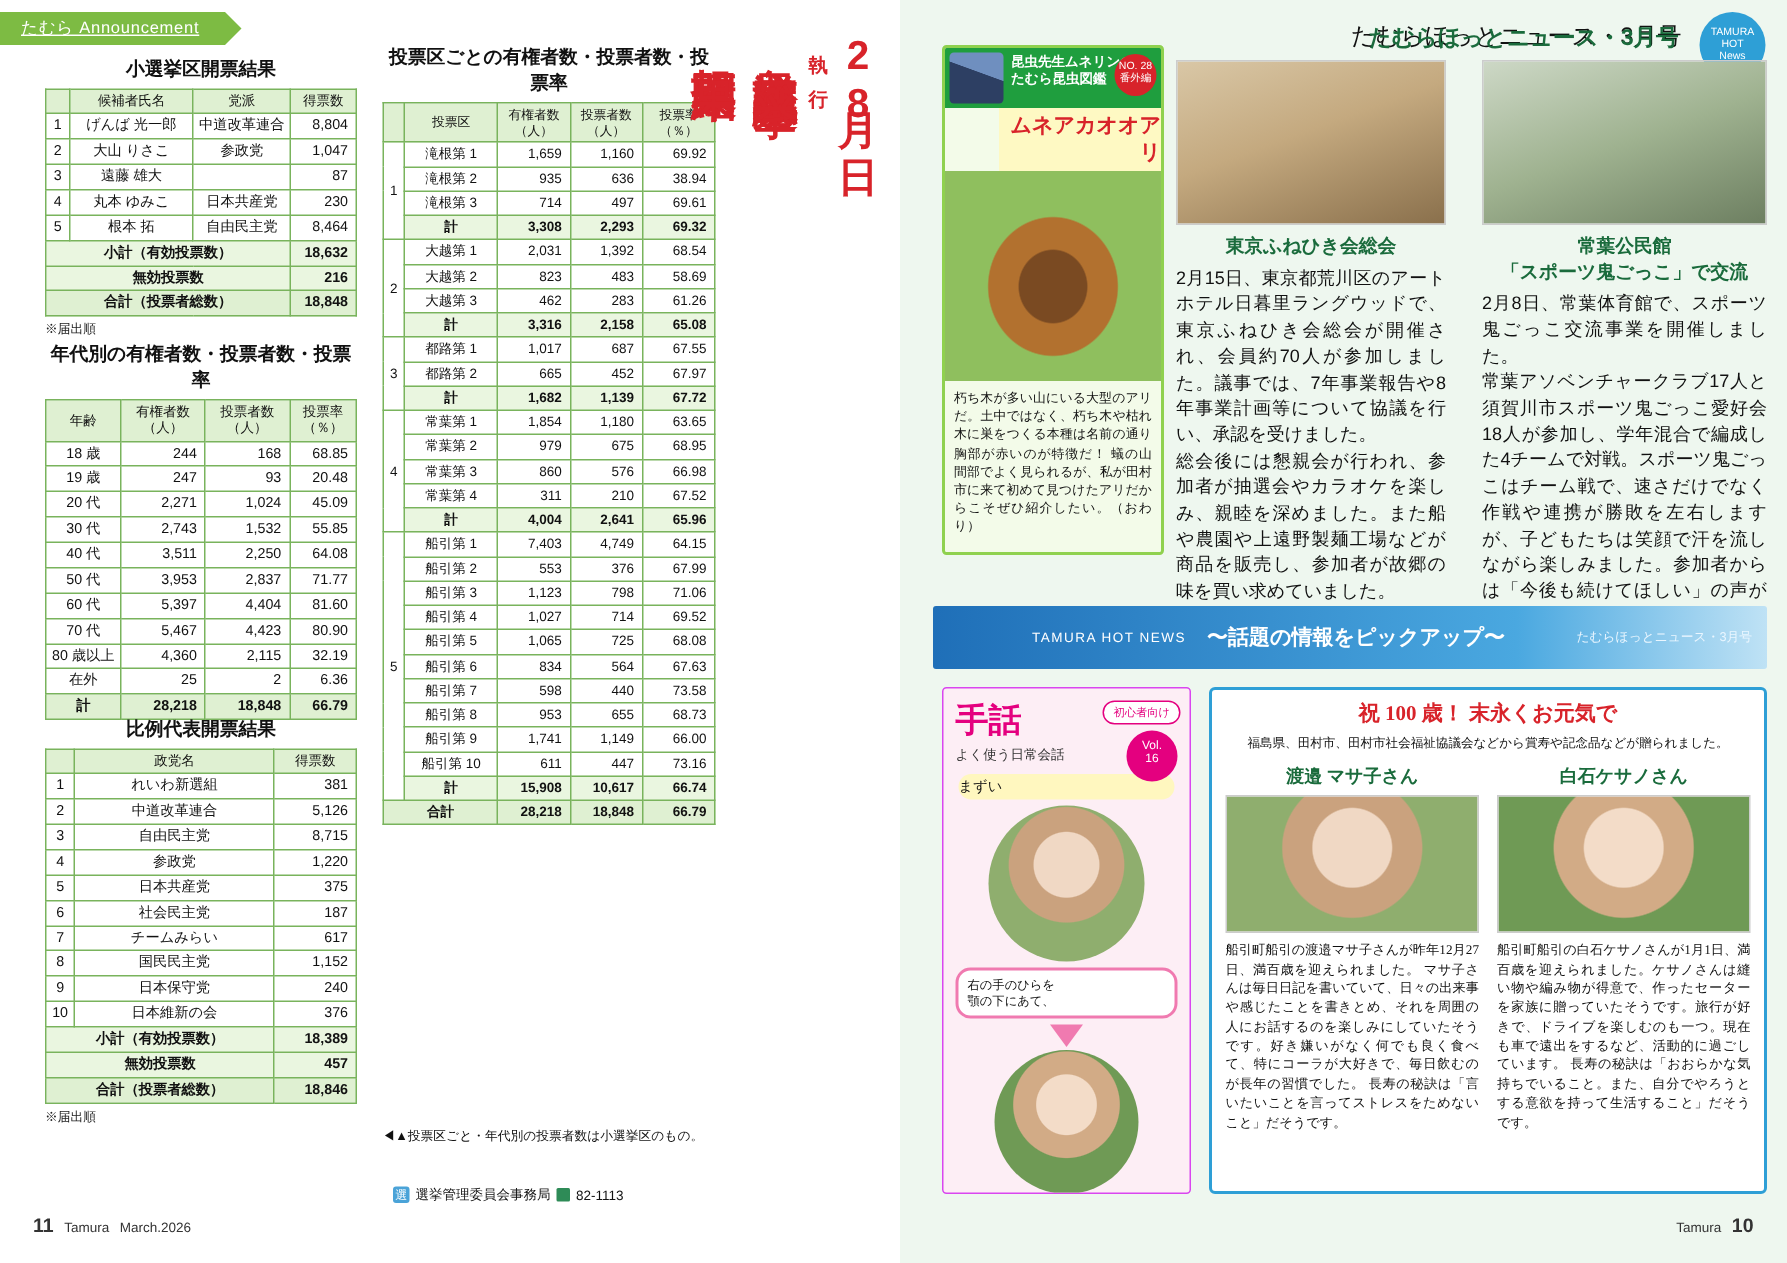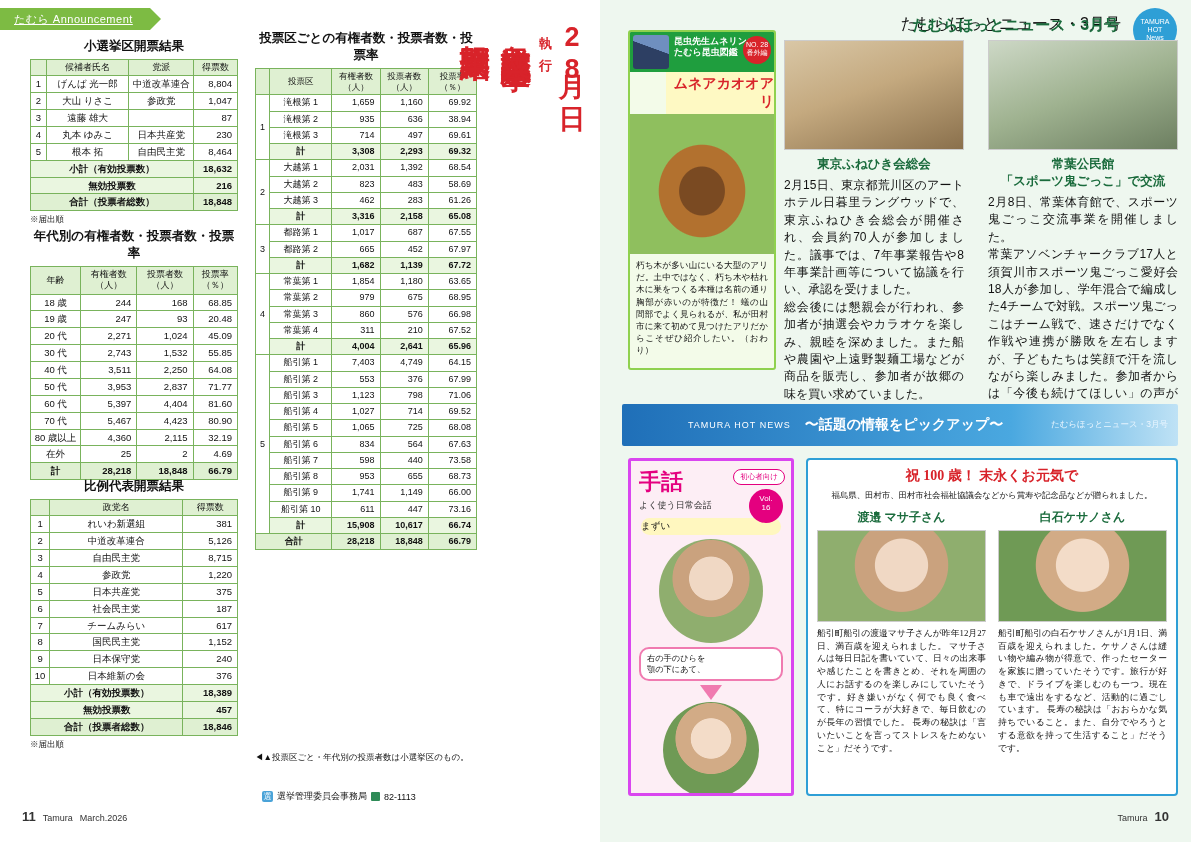--- a/index.html
+++ b/index.html
@@ -98,21 +98,21 @@
     position:absolute; left:622px; top:404px; width:556px; height:42px;
     background:linear-gradient(90deg,#1f6fb8,#4aa8e0 70%,#bfe2f5);
     border-radius:2px; color:#fff; display:flex; align-items:center; gap:14px; padding-left:66px;
   }
   .bar-news .lbl { font-size:9px; letter-spacing:1px; }
   .bar-news .mid { font-size:14px; font-weight:bold; }
   .bar-news .right { font-size:8.5px; margin-left:auto; margin-right:10px; color:#eaf6ff;}
 
   .shuwa {
     position:absolute; left:628px; top:458px; width:166px; height:338px;
-    background:#fdeef5; border:3px solid #d946ef; border-radius:3px; overflow:hidden;
+    background:#fdeef5; border:1px solid #d946ef; border-radius:3px; overflow:hidden;
   }
   .shuwa-h { font-size:22px; color:#e4007f; font-weight:bold; padding:6px 8px 0; }
   .shuwa-sub { font-size:9px; color:#333; padding:2px 8px 4px; }
   .shuwa-pill { position:absolute; right:6px; top:8px; background:#fff; border:1px solid #e4007f; color:#e4007f;
     font-size:7.5px; border-radius:9px; padding:2px 6px;}
   .shuwa-vol { position:absolute; right:8px; top:28px; background:#e4007f; color:#fff; border-radius:50%;
     width:34px; height:34px; font-size:8px; text-align:center; line-height:1.1; padding-top:6px;}
   .shuwa-tab { margin:2px 10px 4px; background:#fff7bf; border-radius:10px; font-size:9.5px; text-align:left; padding:2px 0;}
   .bubble { background:#fff; border:2px solid #f07ab0; border-radius:10px; font-size:8.2px; padding:4px 6px; margin:4px 8px; line-height:1.35;}
   .circ { width:104px; height:104px; border-radius:50%; background:#f7b7d4; margin:2px auto; position:relative; overflow:hidden;}
@@ -276,21 +276,21 @@
             <tr>
               <td>80 歳以上</td>
               <td class="num">4,360</td>
               <td class="num">2,115</td>
               <td class="num">32.19</td>
             </tr>
             <tr>
               <td>在外</td>
               <td class="num">25</td>
               <td class="num">2</td>
-              <td class="num">4.69</td>
+              <td class="num">6.36</td>
             </tr>
             <tr class="total">
               <td>計</td>
               <td class="num">28,218</td>
               <td class="num">18,848</td>
               <td class="num">66.79</td>
             </tr>
           </tbody>
       </table>
     </div>

